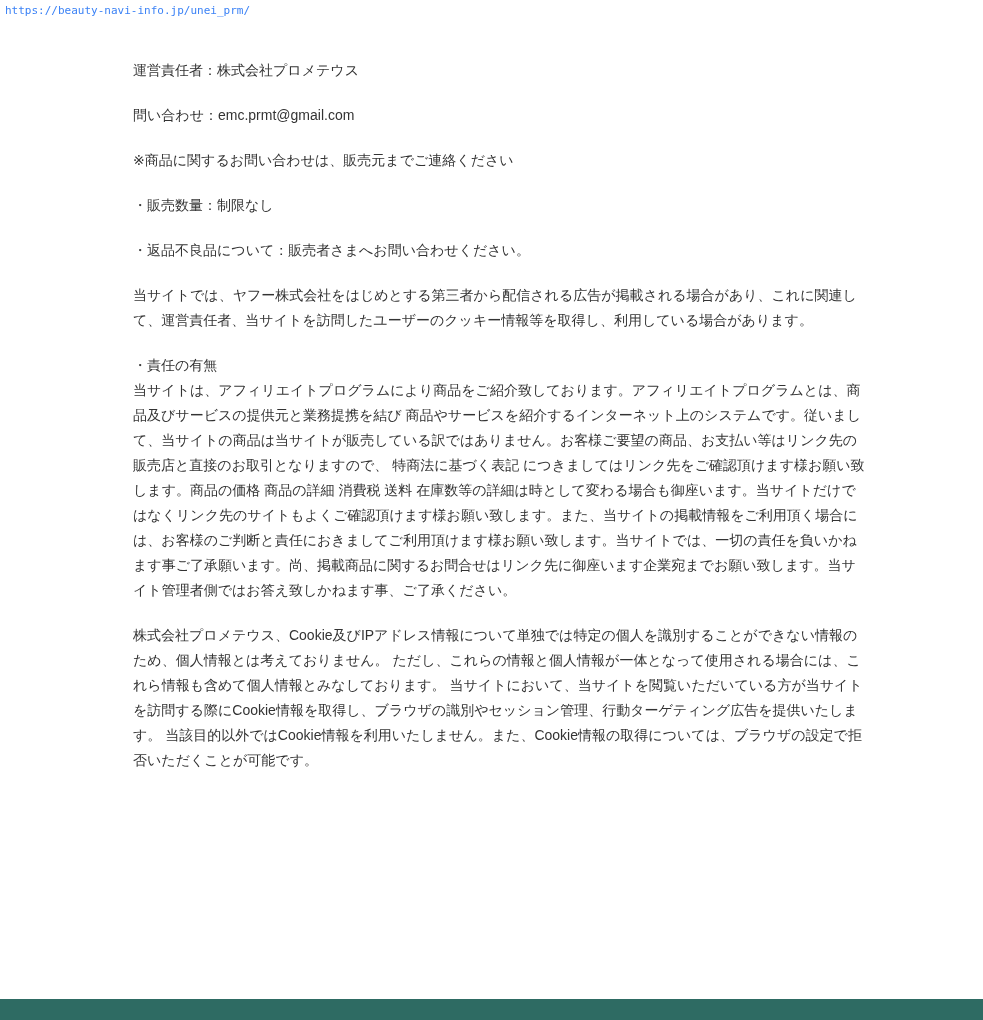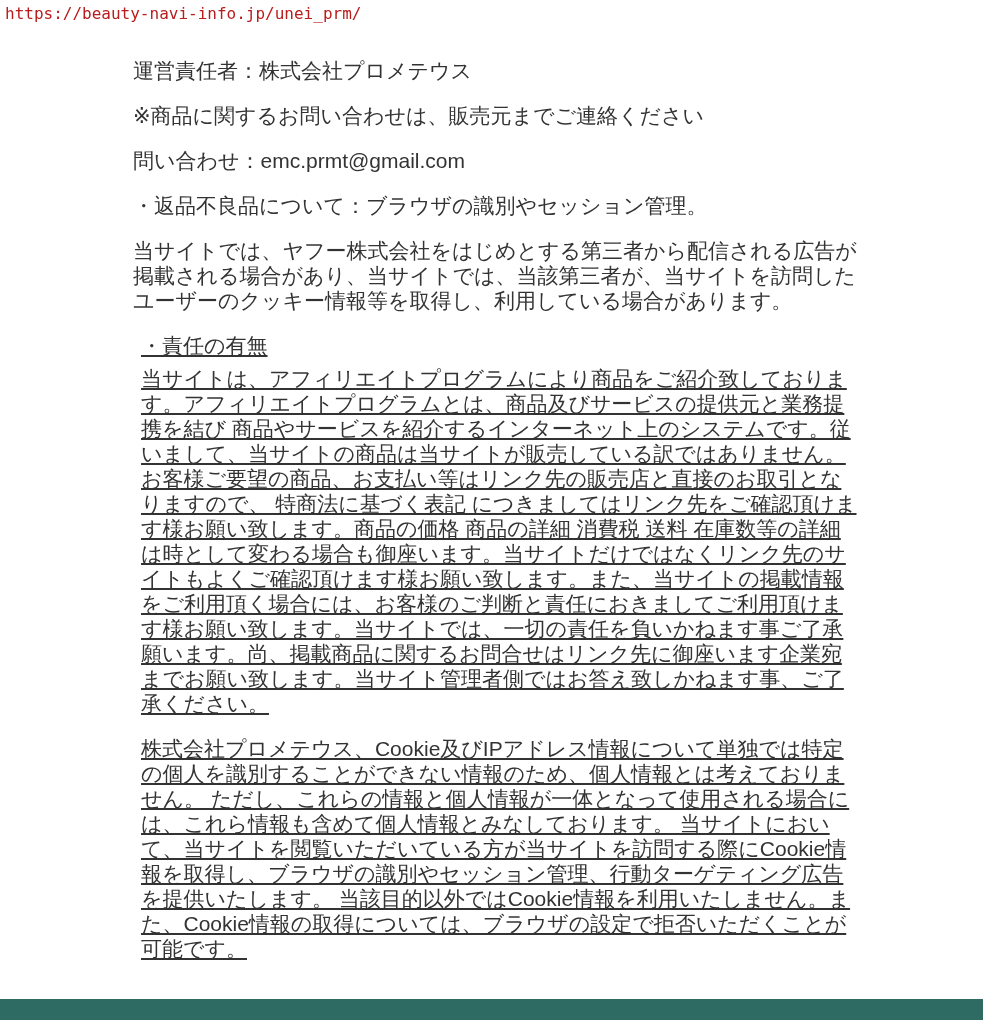--- a/index.html
+++ b/index.html
@@ -10,44 +10,43 @@
     height: 1020px;
     position: relative;
     overflow: hidden;
     font-family: "Liberation Sans", "DejaVu Sans", sans-serif;
   }
   .url-overlay {
     position: absolute;
     top: 4px;
     left: 5px;
     font-family: "DejaVu Sans Mono", monospace;
-    font-size: 16px;
-    color: #b91c1c;
+    font-size: 11px;
+    color: #3b82f6;
     letter-spacing: 0px;
     white-space: nowrap;
   }
   .content {
     position: absolute;
     top: 58px;
     left: 133px;
     width: 734px;
     color: #333333;
-    font-size: 21px;
+    font-size: 14px;
     line-height: 25px;
   }
   .content p {
     margin: 0 0 20px 0;
   }
   .section {
     margin: 0 0 20px 0;
   }
   .section .heading,
   .section .body {
-    margin: 8px;
-    text-decoration: underline;
+    margin: 0;
   }
   .body {
     overflow-wrap: break-word;
     word-break: break-word;
   }
   .footer-bar {
     position: absolute;
     left: 0;
     bottom: 0;
     width: 100%;
@@ -57,28 +56,29 @@
 </head>
 <body>
 
 <div class="url-overlay">https://beauty-navi-info.jp/unei_prm/</div>
 
 <main class="content">
 
   <p>運営責任者：株式会社プロメテウス</p>
 
 
+  <p>問い合わせ：emc.prmt@gmail.com</p>
+
   <p>※商品に関するお問い合わせは、販売元までご連絡ください</p>
 
-  <p>問い合わせ：emc.prmt@gmail.com</p>
+  <p>・販売数量：制限なし</p>
 
+  <p>・返品不良品について：販売者さまへお問い合わせください。</p>
 
-  <p>・返品不良品について：ブラウザの識別やセッション管理。</p>
-
-  <p class="body">当サイトでは、ヤフー株式会社をはじめとする第三者から配信される広告が掲載される場合があり、当サイトでは、当該第三者が、当サイトを訪問したユーザーのクッキー情報等を取得し、利用している場合があります。</p>
+  <p class="body">当サイトでは、ヤフー株式会社をはじめとする第三者から配信される広告が掲載される場合があり、これに関連して、運営責任者、当サイトを訪問したユーザーのクッキー情報等を取得し、利用している場合があります。</p>
 
   <div class="section">
     <div class="heading">・責任の有無</div>
     <div class="body">当サイトは、アフィリエイトプログラムにより商品をご紹介致しております。アフィリエイトプログラムとは、商品及びサービスの提供元と業務提携を結び 商品やサービスを紹介するインターネット上のシステムです。従いまして、当サイトの商品は当サイトが販売している訳ではありません。お客様ご要望の商品、お支払い等はリンク先の販売店と直接のお取引となりますので、 特商法に基づく表記 につきましてはリンク先をご確認頂けます様お願い致します。商品の価格 商品の詳細 消費税 送料 在庫数等の詳細は時として変わる場合も御座います。当サイトだけではなくリンク先のサイトもよくご確認頂けます様お願い致します。また、当サイトの掲載情報をご利用頂く場合には、お客様のご判断と責任におきましてご利用頂けます様お願い致します。当サイトでは、一切の責任を負いかねます事ご了承願います。尚、掲載商品に関するお問合せはリンク先に御座います企業宛までお願い致します。当サイト管理者側ではお答え致しかねます事、ご了承ください。</div>
   </div>
 
   <div class="section">
     <div class="body">株式会社プロメテウス、Cookie及びIPアドレス情報について単独では特定の個人を識別することができない情報のため、個人情報とは考えておりません。 ただし、これらの情報と個人情報が一体となって使用される場合には、これら情報も含めて個人情報とみなしております。 当サイトにおいて、当サイトを閲覧いただいている方が当サイトを訪問する際にCookie情報を取得し、ブラウザの識別やセッション管理、行動ターゲティング広告を提供いたします。 当該目的以外ではCookie情報を利用いたしません。また、Cookie情報の取得については、ブラウザの設定で拒否いただくことが可能です。</div>
   </div>
 

